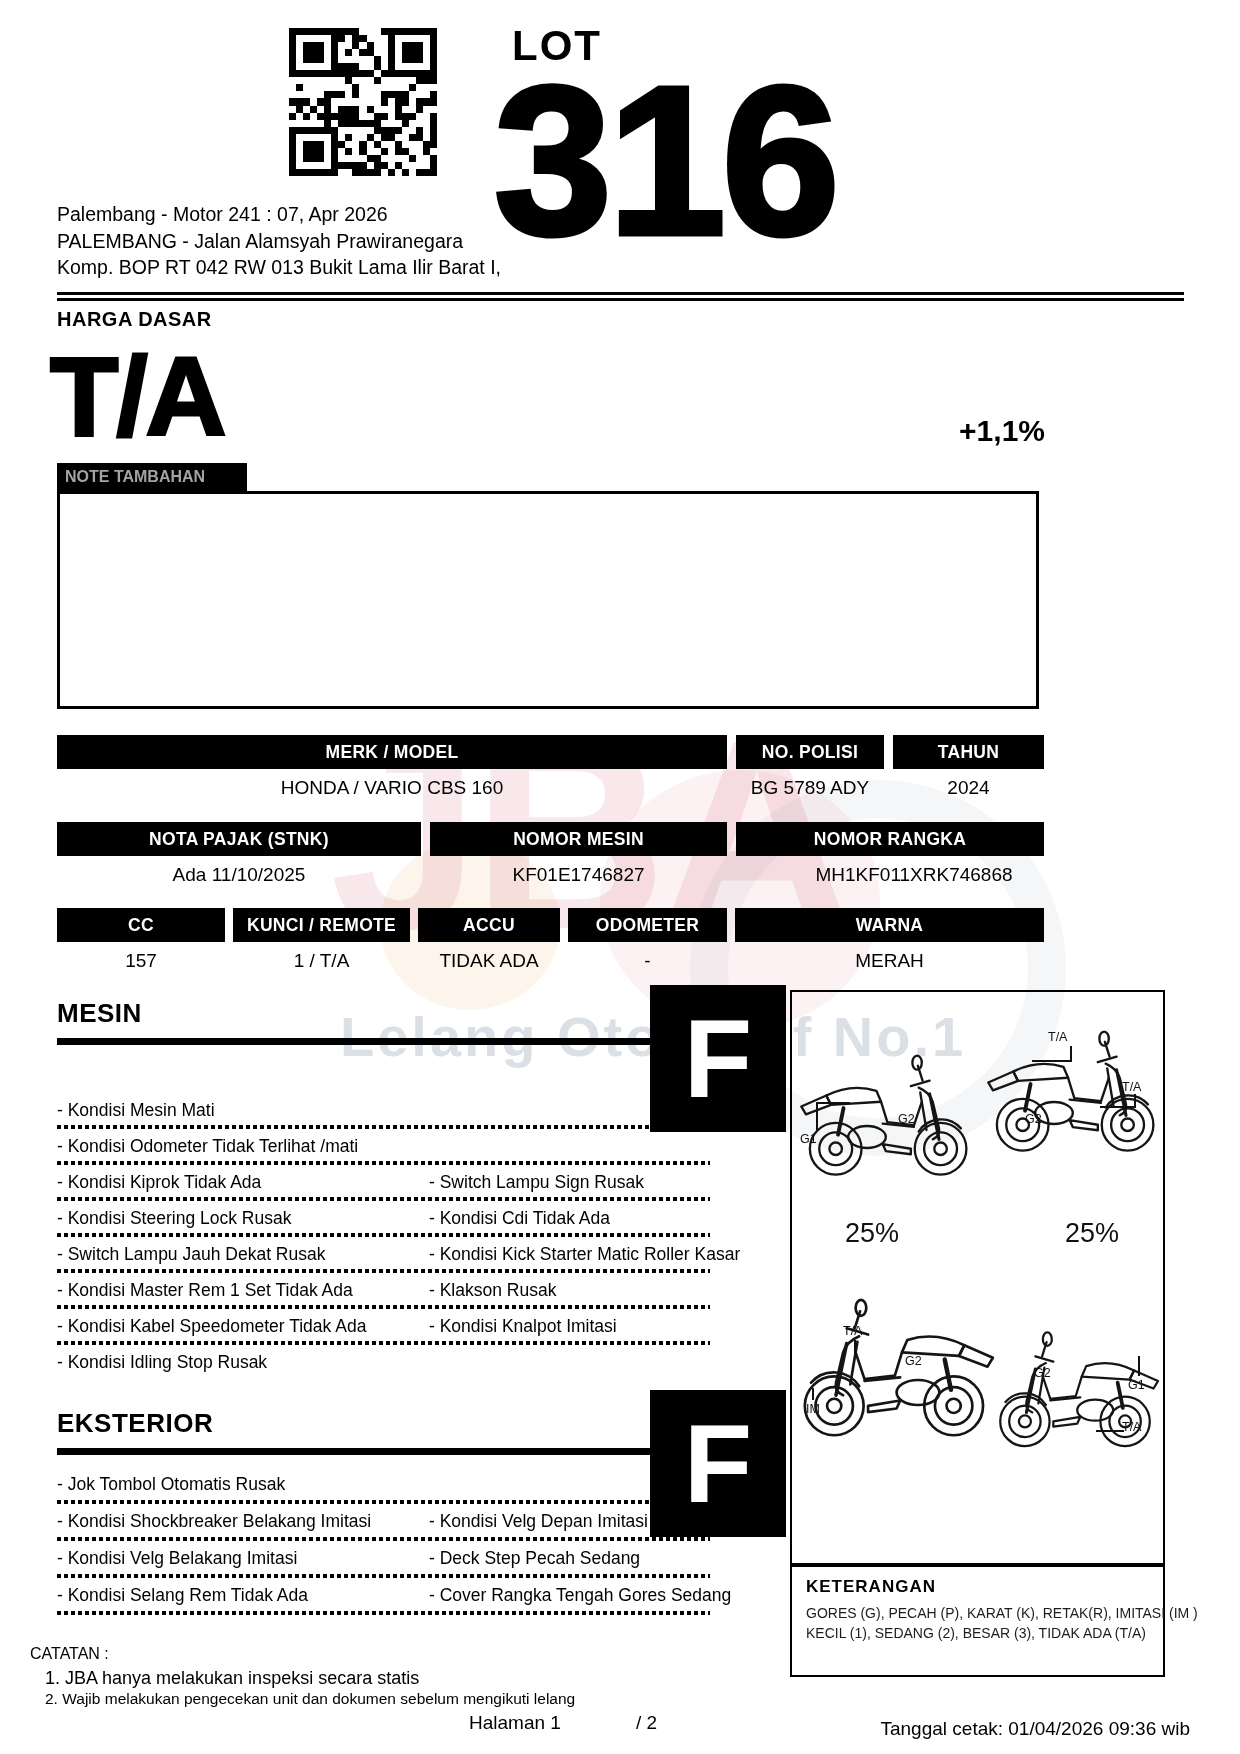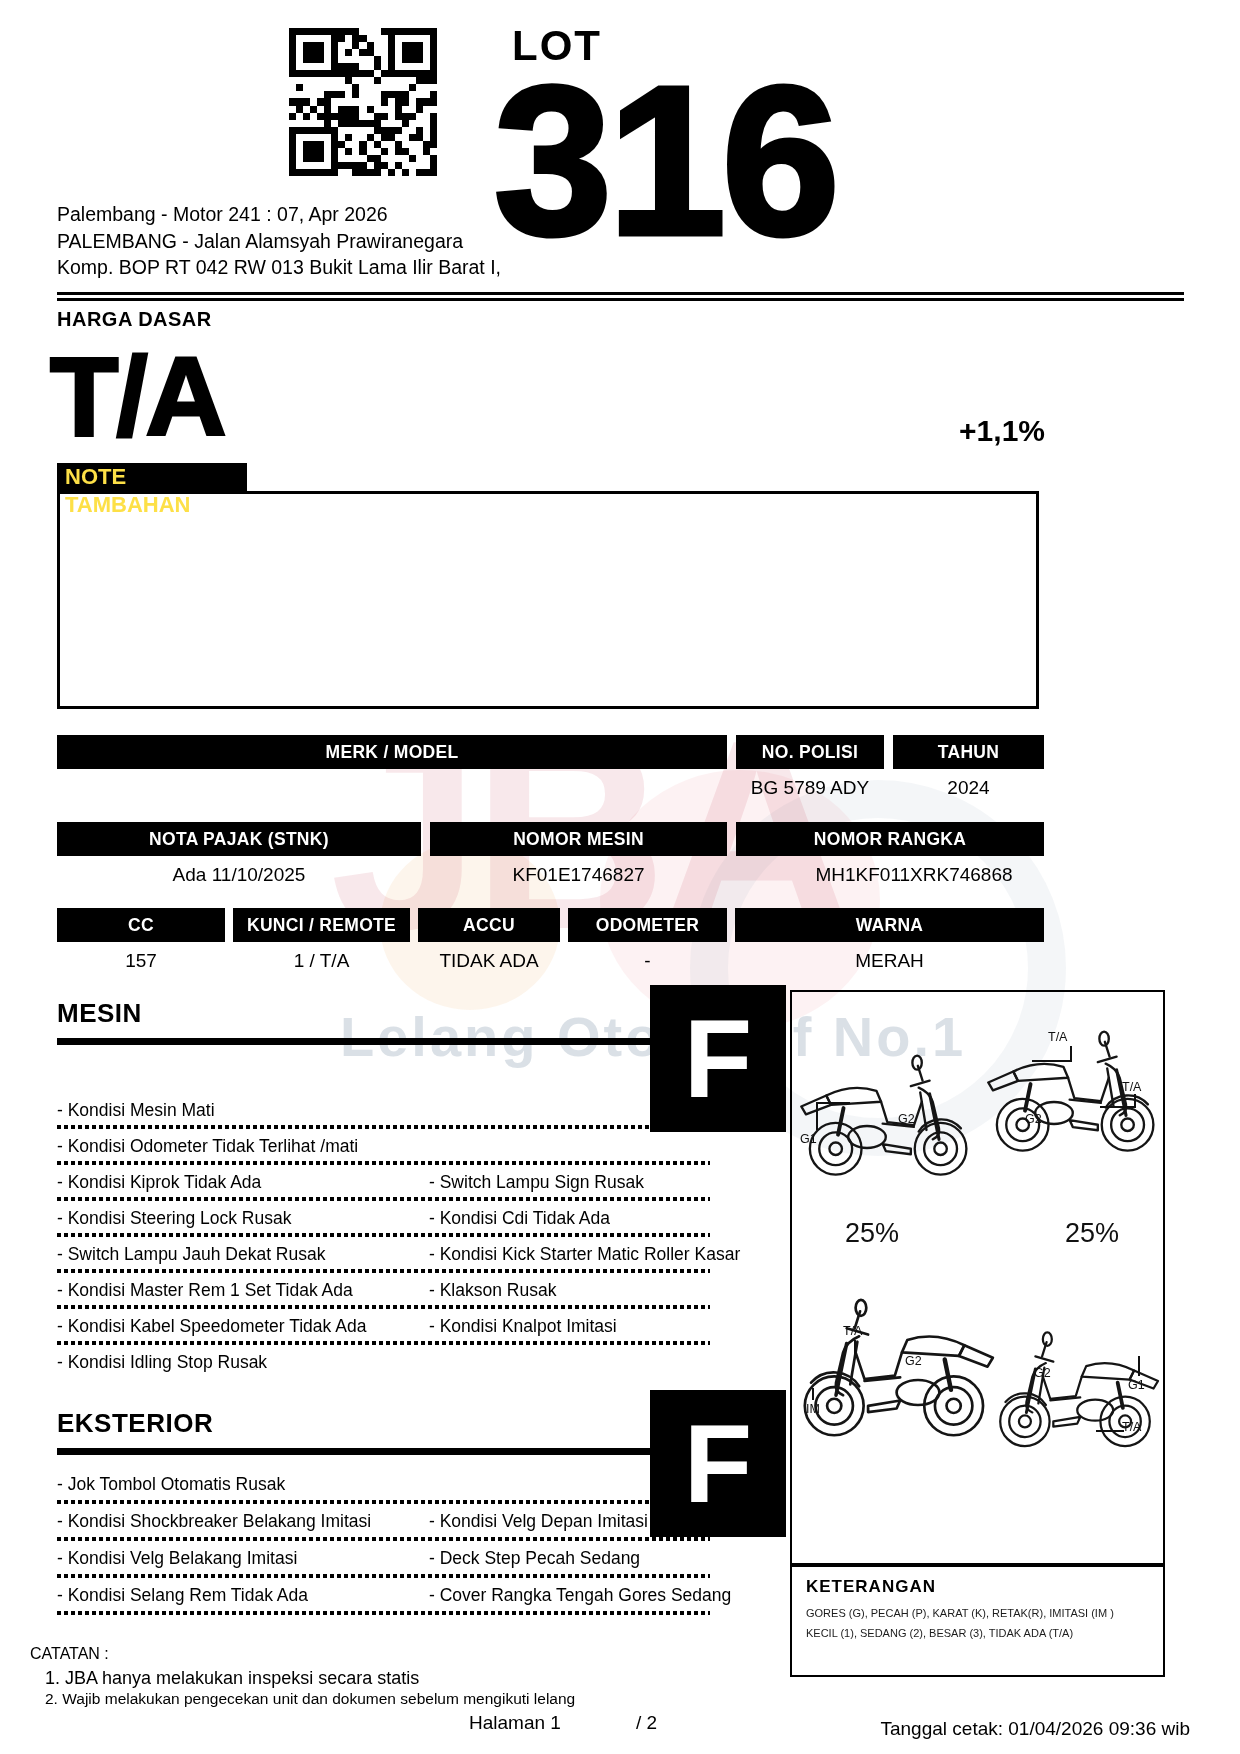--- a/index.html
+++ b/index.html
@@ -25,22 +25,22 @@
   .lot-label{left:512px;top:22px;font-size:42px;font-weight:700;letter-spacing:2px;}
   .lot-number{left:494px;top:50px;font-size:212px;font-weight:900;line-height:1.05;
     letter-spacing:-4px;-webkit-text-stroke:5px #000;}
   .address{left:57px;top:201px;font-size:19.5px;line-height:26.5px;}
   .ruleA{left:57px;top:292px;width:1127px;height:3px;background:#000;}
   .ruleB{left:57px;top:298px;width:1127px;height:3px;background:#000;}
   .harga-label{left:57px;top:308px;font-size:20px;font-weight:600;letter-spacing:0.5px;}
   .harga-value{left:50px;top:332px;font-size:112px;font-weight:700;letter-spacing:-2px;
     -webkit-text-stroke:3px #000;}
   .pct{left:930px;top:414px;width:115px;text-align:right;font-size:30px;font-weight:700;}
-  .note-bar{left:57px;top:463px;width:190px;height:28px;background:#000;color:#fde047;
-    font-size:22px;font-weight:700;line-height:28px;padding-left:8px;box-sizing:border-box;z-index:3;}
+  .note-bar{left:57px;top:463px;width:190px;height:28px;background:#000;color:#a3a3a3;
+    font-size:16px;font-weight:700;line-height:28px;padding-left:8px;box-sizing:border-box;z-index:3;}
   .note-box{left:57px;top:491px;width:982px;height:218px;border:3px solid #000;box-sizing:border-box;}
   
   .hcell{position:absolute;height:34px;background:#000;color:#fff;font-size:17.5px;font-weight:700;
     text-align:center;line-height:34px;letter-spacing:0.3px;}
   .vcell{position:absolute;height:24px;font-size:19px;text-align:center;}
   
   .sec-title{font-size:26px;font-weight:700;letter-spacing:0.5px;}
   .sec-underline{height:7px;background:#000;}
   .items{position:absolute;width:656px;}
   .irow{position:relative;width:656px;}
@@ -48,21 +48,21 @@
   .irow .right-item{position:absolute;left:372px;top:6px;font-size:17.5px;white-space:nowrap;}
   .dotline{position:absolute;left:0;bottom:1px;width:653px;height:4px;
     background:repeating-linear-gradient(90deg,#000 0,#000 4px,transparent 4px,transparent 7px);}
   .grade-box{position:absolute;width:136px;height:147px;background:#000;color:#fff;
     display:flex;align-items:center;justify-content:center;font-size:112px;font-weight:700;z-index:5;}
   
   .diagram-box{left:790px;top:990px;width:375px;height:575px;border:2px solid #000;box-sizing:border-box;}
   .ket-box{left:790px;top:1563px;width:375px;height:114px;border:2px solid #000;border-top-width:4px;
     box-sizing:border-box;padding:10px 14px;}
   .ket-title{font-size:17px;font-weight:600;letter-spacing:1px;margin-bottom:6px;}
-  .ket-line{font-size:11px;color:#1c1c1c;line-height:20px;white-space:nowrap;}
+  .ket-line{font-size:14px;color:#1c1c1c;line-height:20px;white-space:nowrap;}
   .dlabel{position:absolute;font-size:12.5px;color:#111;z-index:3;}
   .pct25{position:absolute;font-size:27px;color:#111;z-index:3;}
   .leader{position:absolute;background:#111;z-index:3;}
   .bike{position:absolute;z-index:2;}
   
   .catatan-title{left:30px;top:1645px;font-size:16px;}
   .catatan-item1{left:45px;top:1668px;font-size:18px;text-align:center;}
   .catatan-item2{left:45px;top:1690px;font-size:15.5px;}
   .pg{left:469px;top:1712px;font-size:19px;}
   .pg2{left:636px;top:1712px;font-size:19px;}
@@ -236,20 +236,21 @@
   <div class="abs harga-label z">HARGA DASAR</div>
   <div class="abs harga-value z">T/A</div>
   <div class="abs pct z">+1,1%</div>
 
   <div class="abs note-bar">NOTE TAMBAHAN</div>
   <div class="abs note-box z"></div>
 
   <div class="hcell z" style="left:57px;top:735px;width:670px;">MERK / MODEL</div>
   <div class="hcell z" style="left:736px;top:735px;width:148px;">NO. POLISI</div>
   <div class="hcell z" style="left:893px;top:735px;width:151px;">TAHUN</div>
+  <div class="vcell z" style="left:57px;top:777px;width:670px;">HONDA / VARIO CBS 160</div>
   <div class="vcell z" style="left:736px;top:777px;width:148px;">BG 5789 ADY</div>
   <div class="vcell z" style="left:893px;top:777px;width:151px;">2024</div>
 
   <div class="hcell z" style="left:57px;top:822px;width:364px;">NOTA PAJAK (STNK)</div>
   <div class="hcell z" style="left:430px;top:822px;width:297px;">NOMOR MESIN</div>
   <div class="hcell z" style="left:736px;top:822px;width:308px;">NOMOR RANGKA</div>
   <div class="vcell z" style="left:57px;top:864px;width:364px;">Ada 11/10/2025</div>
   <div class="vcell z" style="left:430px;top:864px;width:297px;">KF01E1746827</div>
   <div class="vcell z" style="left:760px;top:864px;width:308px;">MH1KF011XRK746868</div>
 

